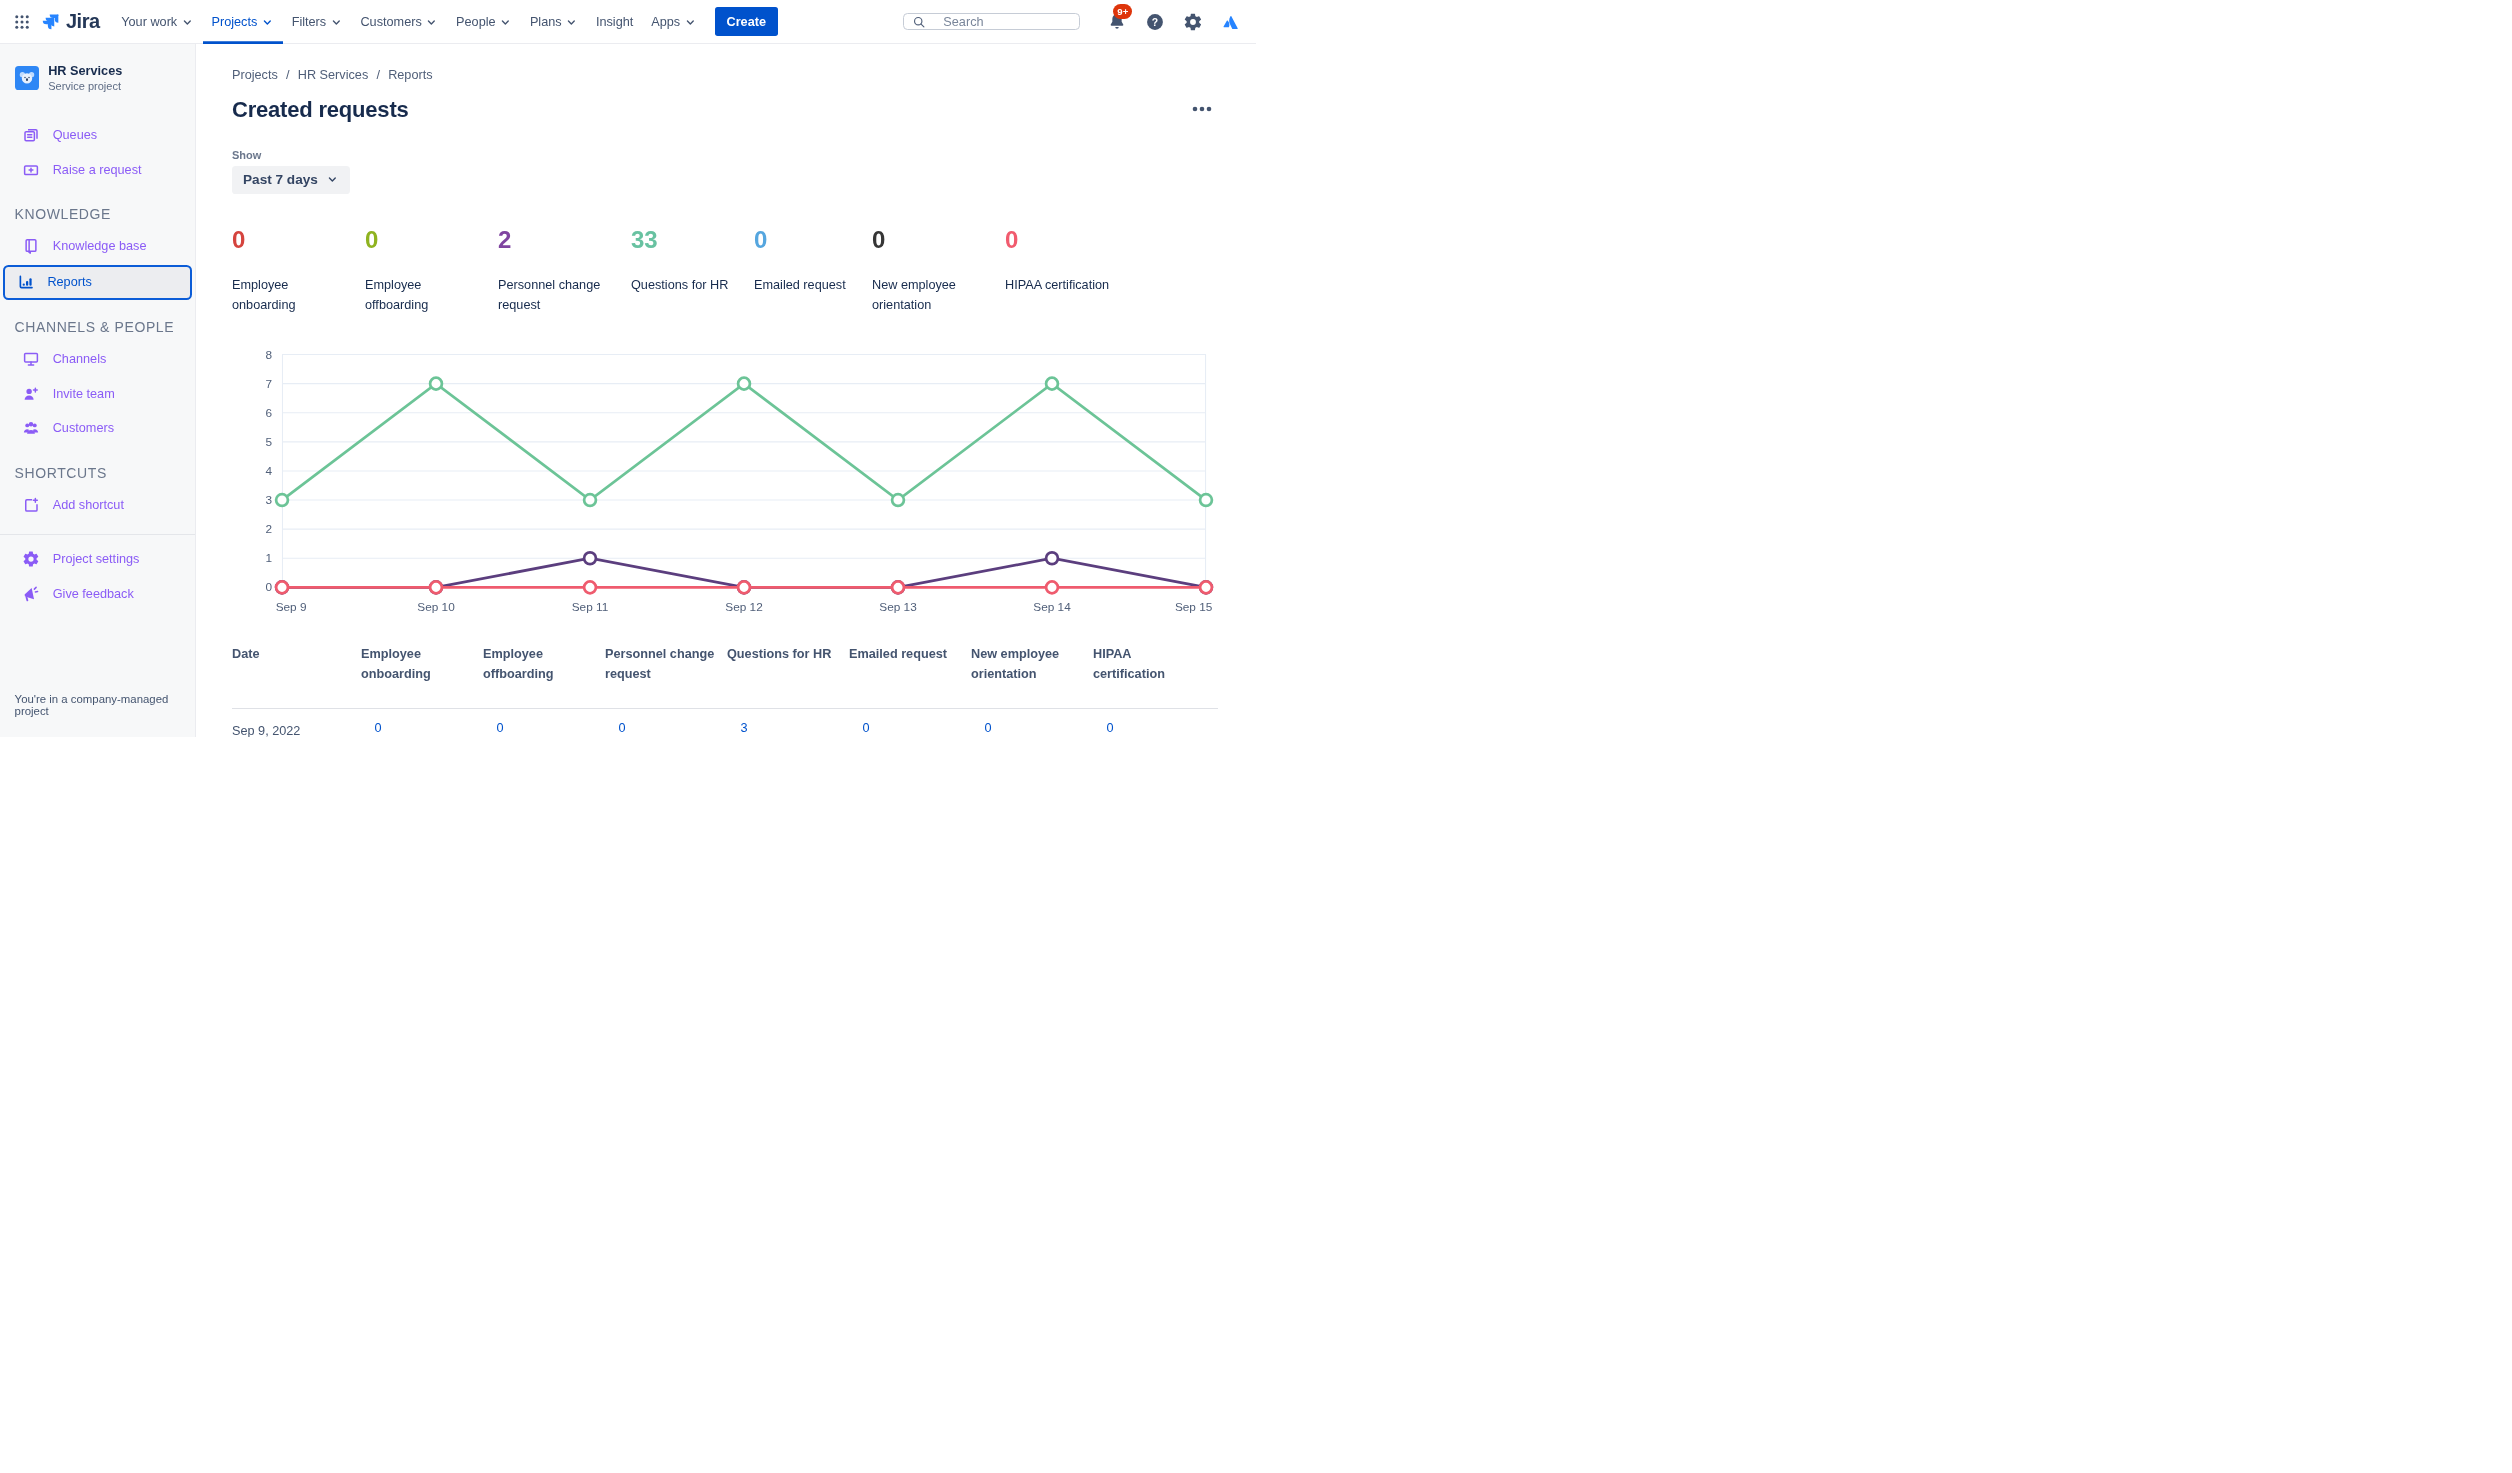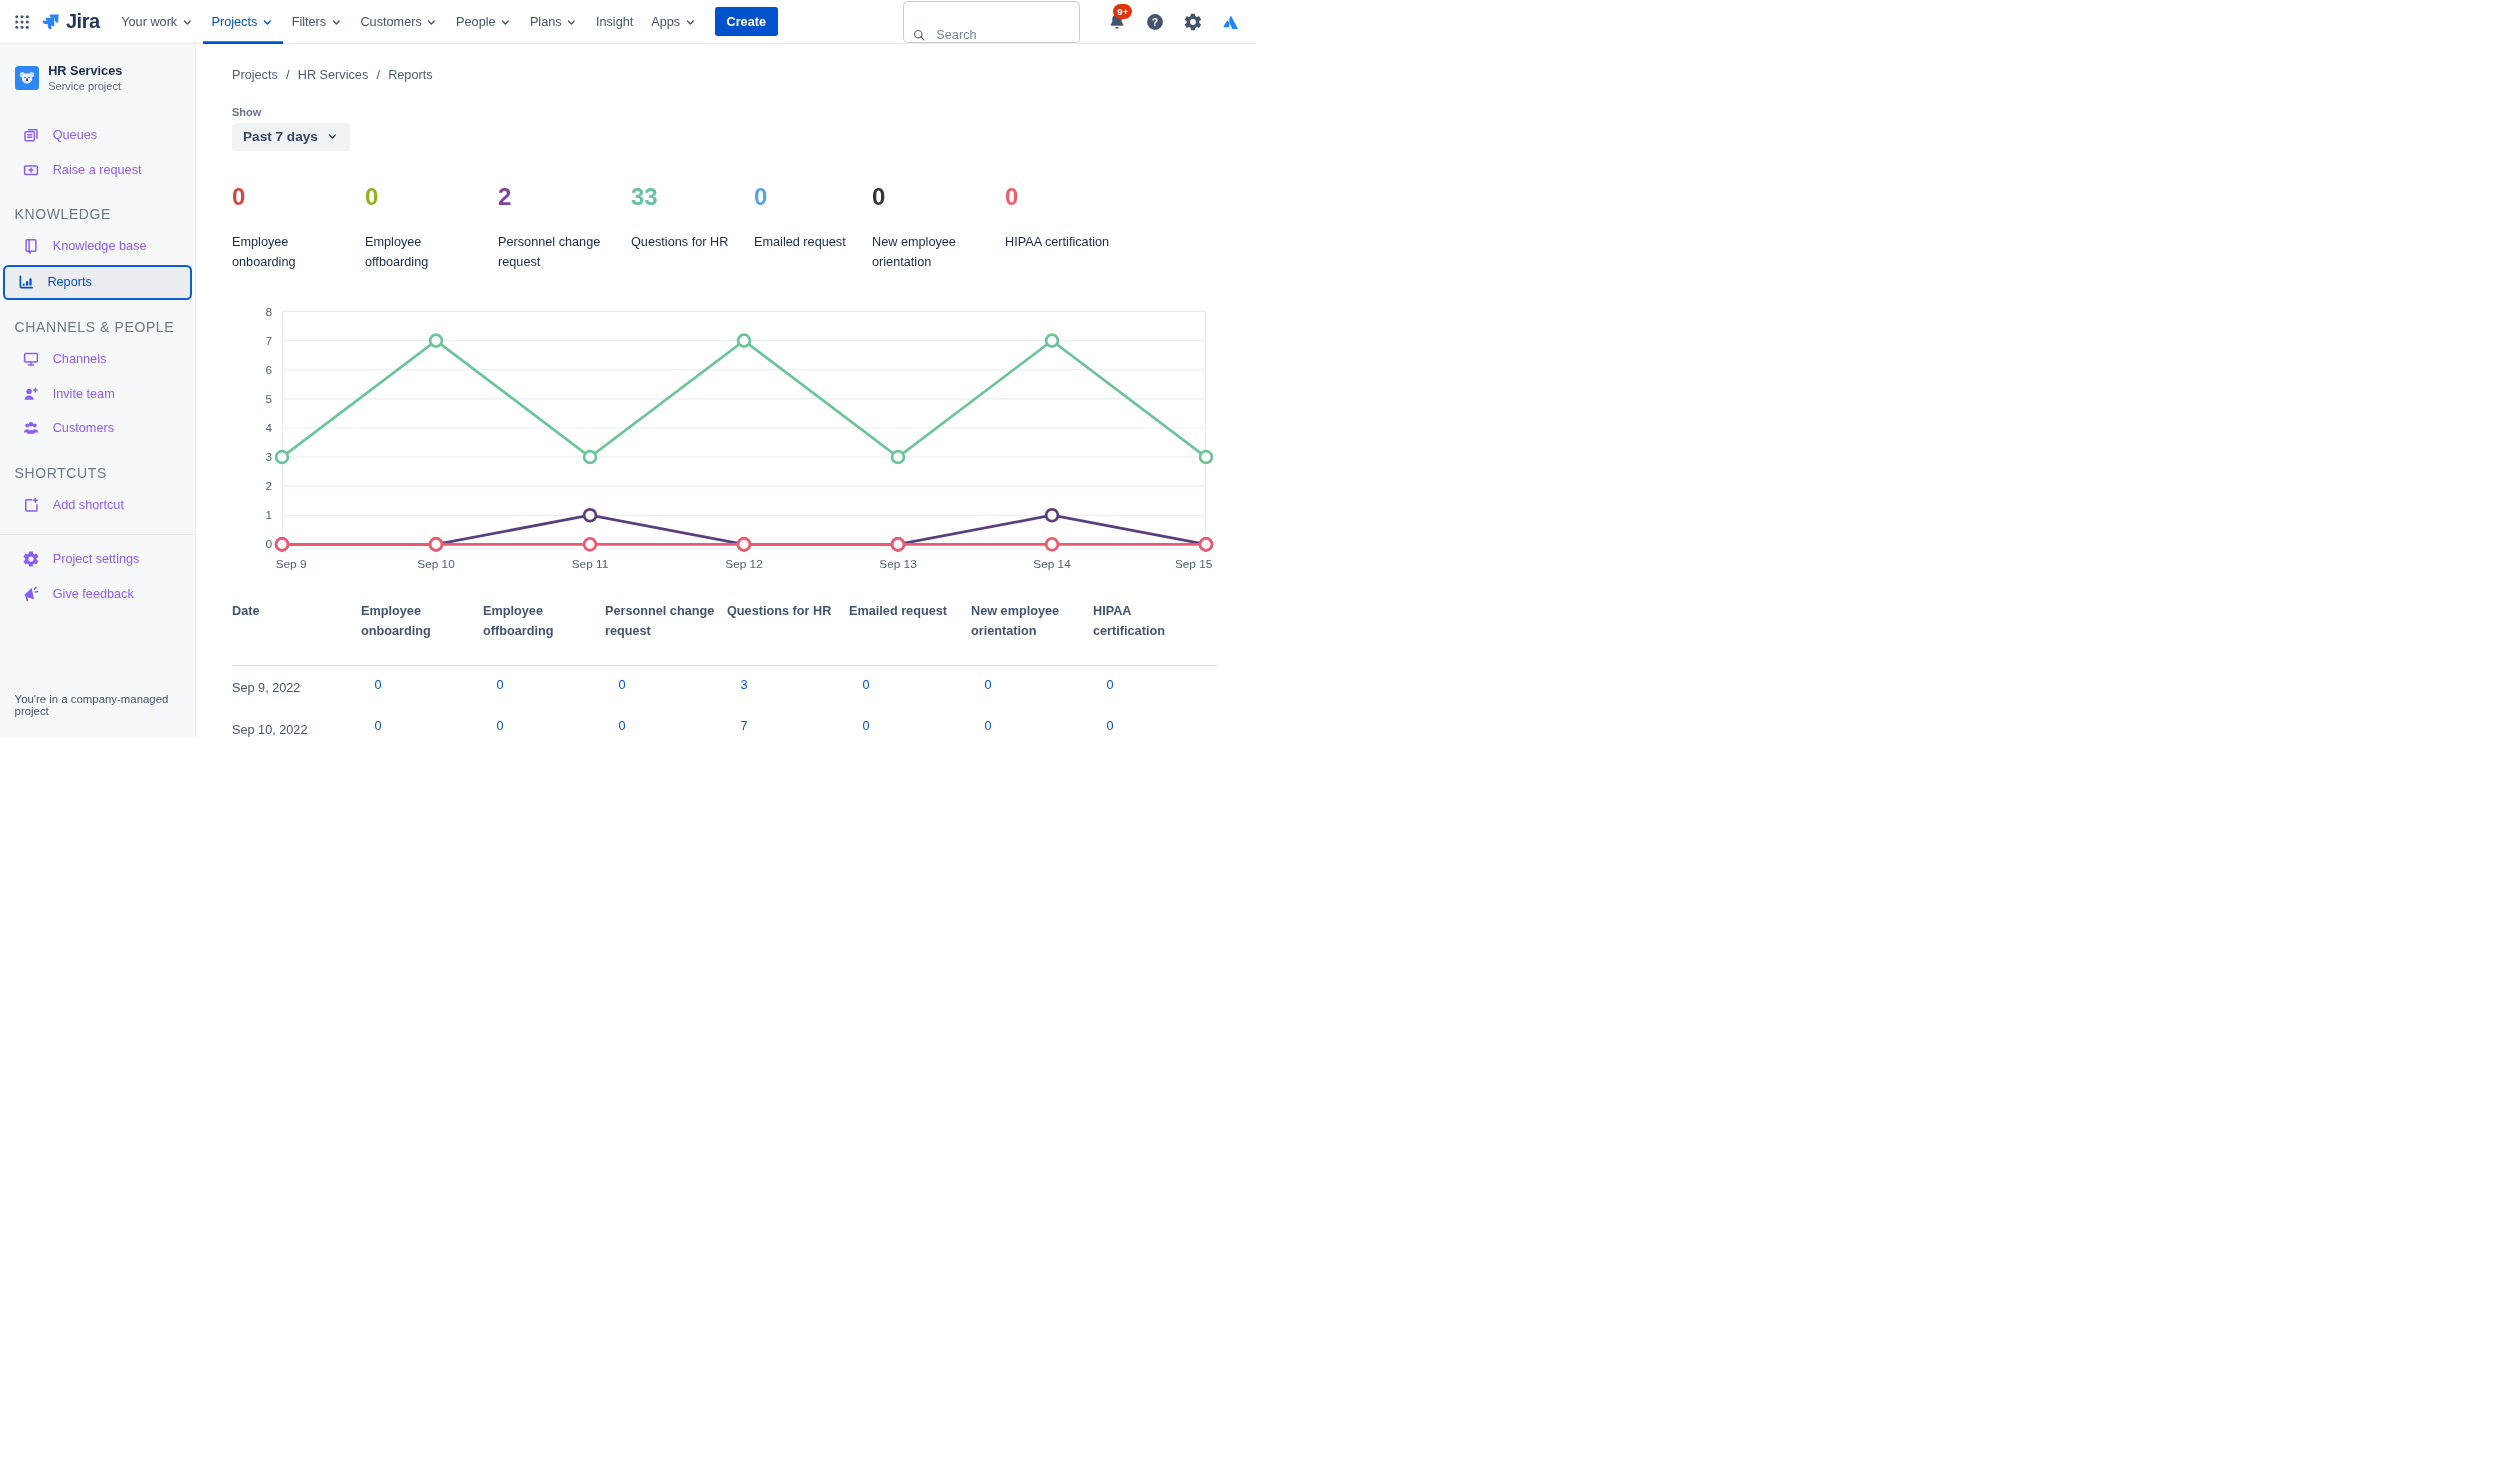--- a/index.html
+++ b/index.html
@@ -17,21 +17,21 @@
   .jira-logo { display: flex; align-items: center; gap: 4.5px; margin: 0 12.7px 0 7.3px; cursor: pointer; }
   .jira-logo svg { width: 20px; height: 20px; }
   .jira-logo .logo-text { font-size: 20px; font-weight: 700; color: #253858; letter-spacing: -0.5px; }
   .top-nav { display: flex; align-items: stretch; height: 44px; }
   .nav-item { display: flex; align-items: center; gap: 3.6px; padding: 0 9px; font-size: 12.7px; font-weight: 500;
               color: #44546F; text-decoration: none; cursor: pointer; position: relative; }
   .nav-item svg { width: 12.7px; height: 12.7px; margin-top: 1.8px; }
   .nav-item.active { color: #0052CC; box-shadow: inset 0 -2.7px 0 #0052CC; }
   .create-btn { margin-left: 9px; background: #0052CC; color: #fff; border: none; border-radius: 2.7px;
                 font-family: inherit; font-size: 12.7px; font-weight: 600; height: 29px; padding: 0 12px; cursor: pointer; }
-  .search-box { display: flex; align-items: flex-end; gap: 11px; width: 177px; height: 42px; border: 1.4px solid #C6CCD6;
+  .search-box { display: flex; align-items: center; gap: 18px; width: 177px; height: 17px; border: 1.4px solid #C6CCD6;
                 border-radius: 4.5px; padding: 0 8.2px; margin-right: 12.7px; background: #fff; }
   .search-box svg { width: 13.6px; height: 13.6px; flex: 0 0 auto; color: #505F79; }
   .search-box input { border: none; outline: none; width: 100%; font-family: inherit; font-size: 12.7px; color: #172B4D; background: transparent; }
   .search-box input::placeholder { color: #7A869A; }
   .tb-right .icon-btn { margin-left: 11px; }
   .badge { position: absolute; top: -3.6px; left: 10px; background: #DE350B; color: #fff; font-size: 9.6px;
            font-weight: 700; line-height: 1; padding: 2.3px 4.1px; border-radius: 8.2px; }
 
   
   .body-row { flex: 1; display: flex; min-height: 0; }
@@ -354,20 +354,30 @@
     </aside>
 
     <main class="main">
       <div class="crumbs">
           <a class="crumb">Projects</a>
           <span class="crumb-sep">/</span>
           <a class="crumb">HR Services</a>
           <span class="crumb-sep">/</span>
           <a class="crumb">Reports</a>
         </div>
+      <div class="title-row">
+        <h1>Created requests</h1>
+        <button class="more-btn"><span style="display: inline-flex;">
+              <svg viewBox="0 0 24 24">
+                <circle cx="5" cy="12" r="2.3" fill="currentColor"></circle>
+                <circle cx="12" cy="12" r="2.3" fill="currentColor"></circle>
+                <circle cx="19" cy="12" r="2.3" fill="currentColor"></circle>
+              </svg>
+            </span></button>
+      </div>
       <div class="show-label">Show</div>
       <button class="period-select">
         <span>Past 7 days</span>
         <span style="display: inline-flex;">
             <svg viewBox="0 0 24 24" fill="none" stroke="currentColor" stroke-width="2.6" stroke-linecap="round" stroke-linejoin="round">
               <path d="M6.5 9.5L12 15l5.5-5.5"></path>
             </svg>
           </span>
       </button>
 

